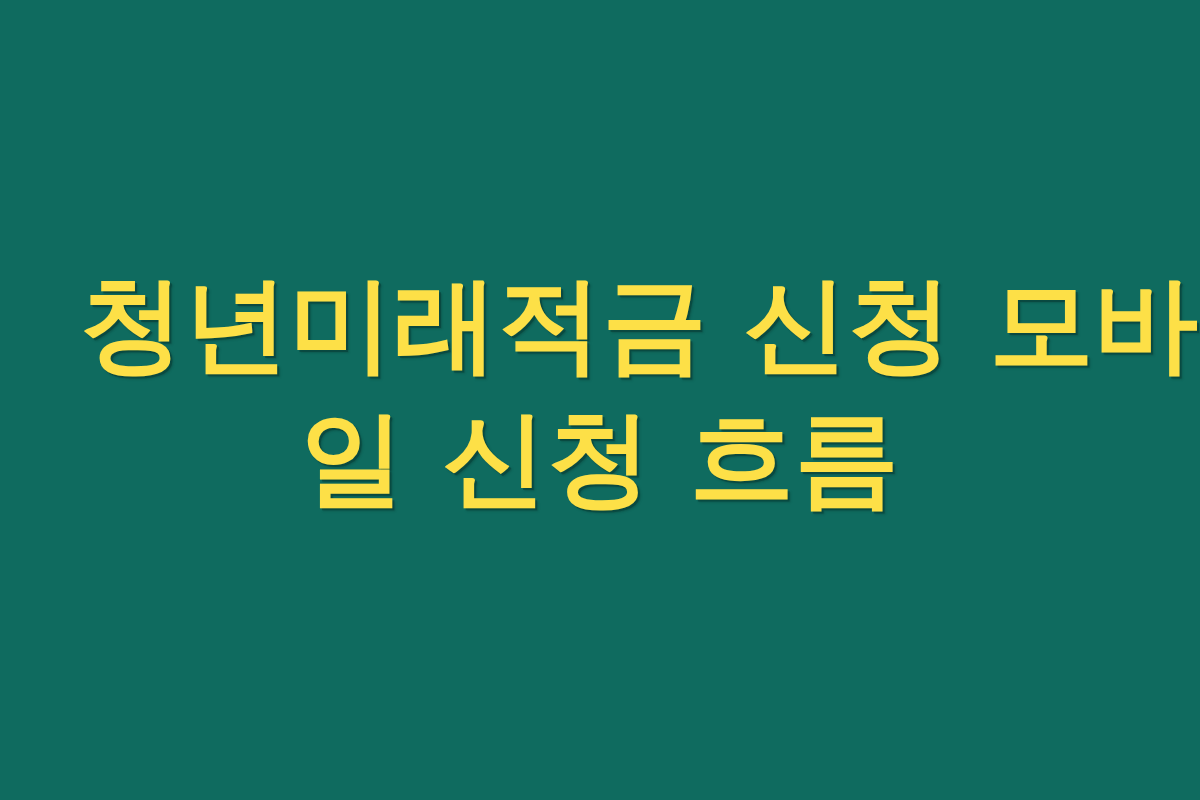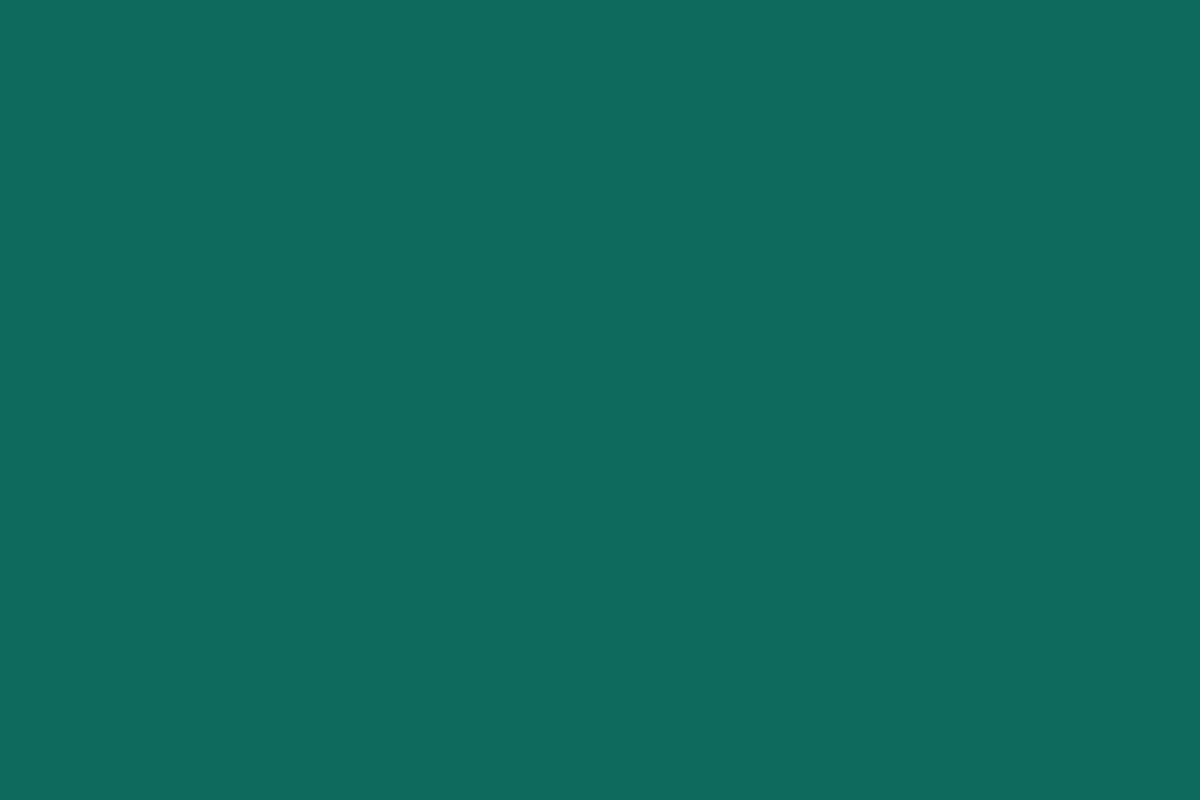--- a/index.html
+++ b/index.html
@@ -55,16 +55,18 @@
     letter-spacing: 1px;
   }
 </style>
 </head>
 <body>
 
 <div class="banner">
 
   <div class="title-block">
 
+    <span class="title-line title-line--primary">청년미래적금 신청 모바</span>
 
+    <span class="title-line title-line--secondary">일 신청 흐름</span>
 
   </div>
 </div>
 
 </body></html>

